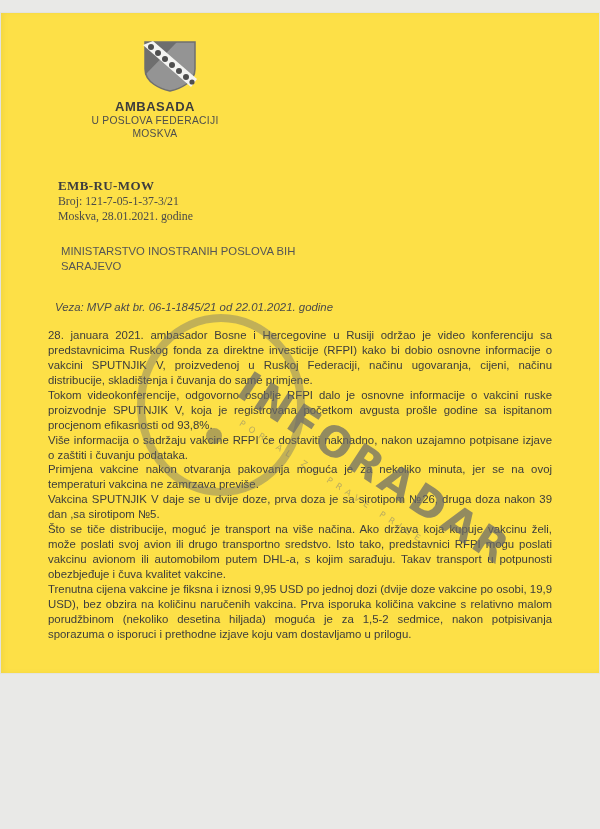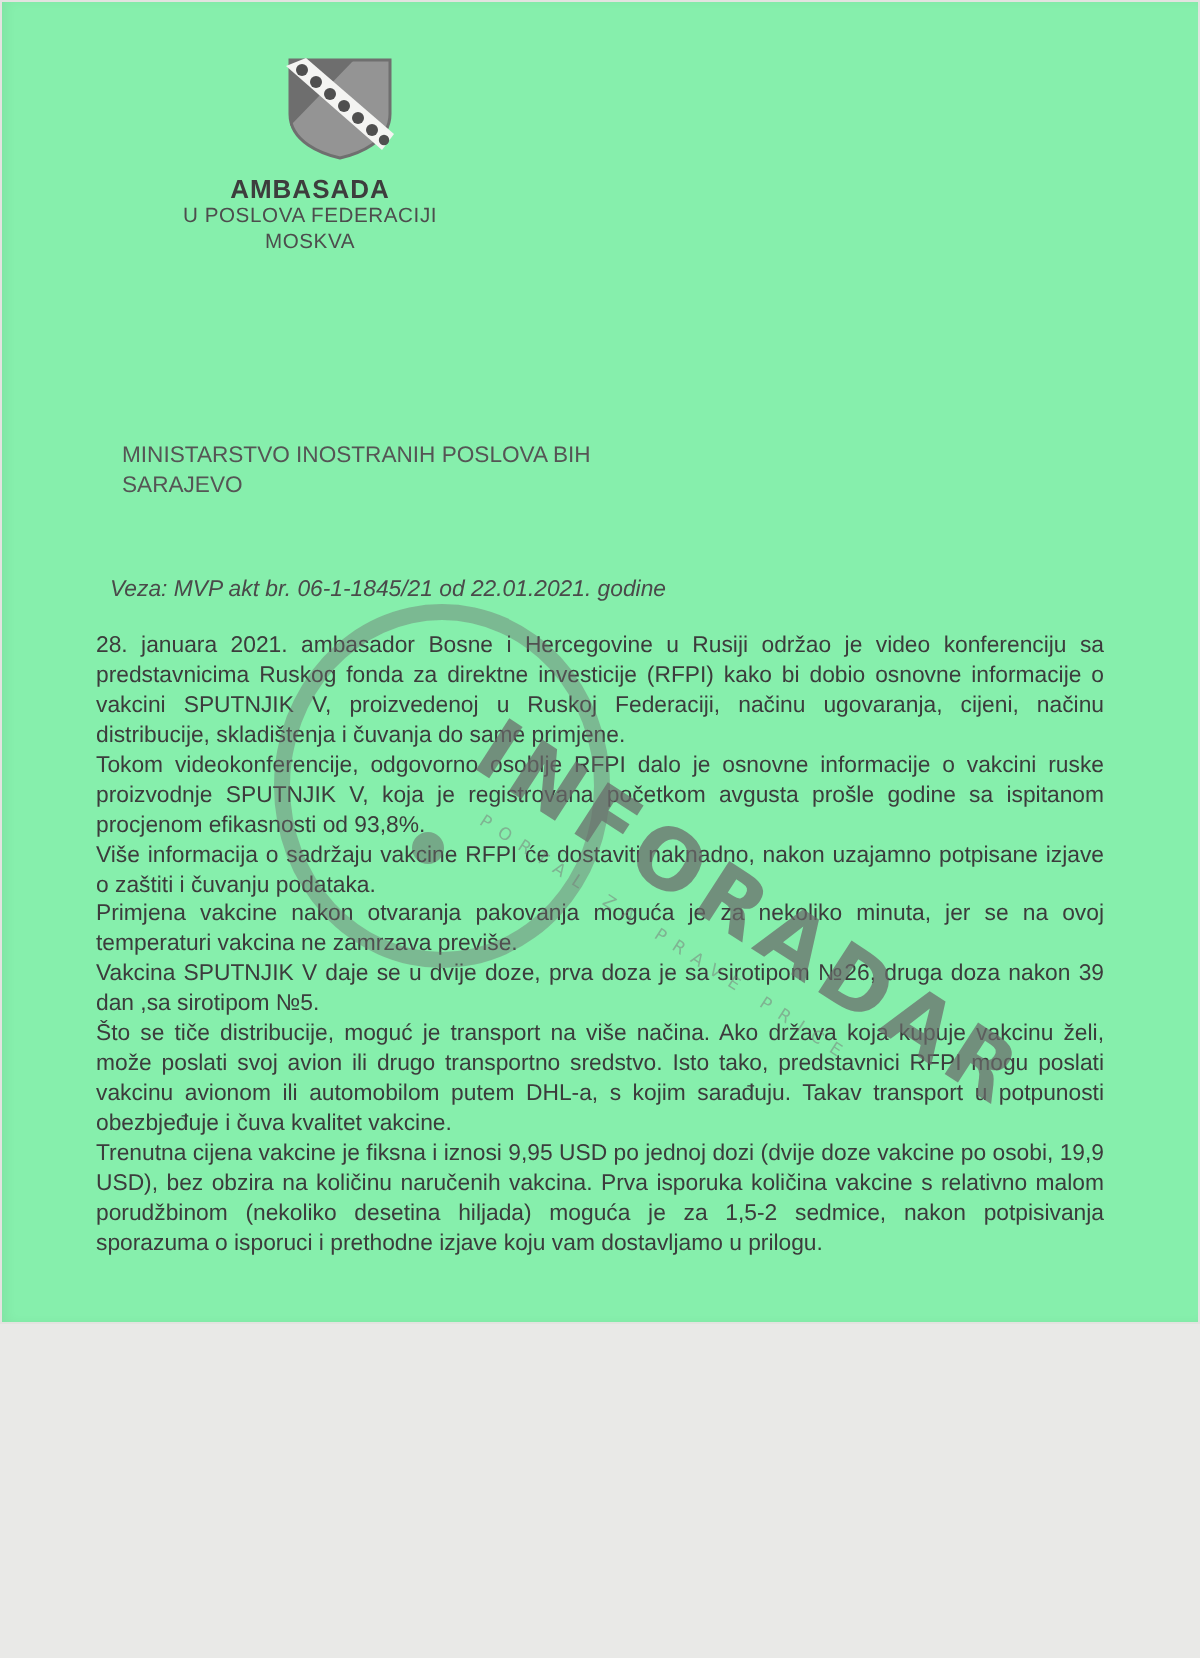--- a/index.html
+++ b/index.html
@@ -1,33 +1,33 @@
 <!DOCTYPE html>
 <html><head>
 <meta charset="utf-8">
 <style>
   html,body{margin:0;padding:0;background:#e9e9e7;}
   .page{
-    position:relative;width:600px;height:662px;margin:0 auto;
-    background:#86efac;overflow:hidden;
+    position:relative;width:600px;height:662px;margin:12px auto;
+    background:#fde047;overflow:hidden;
     box-shadow:inset 0 0 0 1px #e3e3e0, inset 3px 0 6px rgba(0,0,0,.05);
     font-family:"Liberation Sans",sans-serif;color:#3c3c3c;
   }
   .abs{position:absolute;}
   
   .crest{left:141px;top:27px;width:58px;height:54px;}
   .letterhead{left:55px;top:87px;width:200px;text-align:center;color:#474747;}
   .letterhead .org{font-size:13px;font-weight:bold;letter-spacing:.5px;color:#3d3d3d;}
   .letterhead .sub{font-size:10.3px;line-height:13.2px;letter-spacing:.3px;color:#4d4d4d;}
   
   .refblock{left:58px;top:166px;font-family:"Liberation Serif",serif;color:#4a4a4a;}
   .refblock .code{font-size:13px;font-weight:bold;letter-spacing:.4px;color:#3e3e3e;}
   .refblock .ln{font-size:11.8px;line-height:14.5px;}
   
-  .addressee{left:61px;top:221px;font-size:11.3px;line-height:14.5px;color:#555;}
+  .addressee{left:61px;top:232px;font-size:11.3px;line-height:14.5px;color:#555;}
   .subject{left:55px;top:262px;font-size:11.4px;color:#444;}
   .vezaline{left:55px;top:289px;font-size:11.4px;color:#4a4a4a;font-style:italic;}
   
   .body{left:48px;top:316px;width:504px;font-size:11.4px;line-height:14.93px;
         text-align:justify;color:#3c3c3c;z-index:1;}
   .body p{margin:0;}
   
   .wm-ring{left:137px;top:302px;width:152px;height:166px;border:8px solid rgba(110,110,110,.42);
            border-radius:50%;z-index:2;}
   .wm-dot{left:206px;top:416px;width:16px;height:16px;border-radius:50%;
@@ -64,20 +64,25 @@
       <circle cx="51" cy="43" r="2.6"></circle>
     </g>
   </svg>
 
   <div class="abs letterhead">
     <div class="org">AMBASADA</div>
     <div class="sub">U POSLOVA FEDERACIJI</div>
     <div class="sub">MOSKVA</div>
   </div>
 
+  <div class="abs refblock">
+    <div class="code">EMB-RU-MOW</div>
+    <div class="ln">Broj: 121-7-05-1-37-3/21</div>
+    <div class="ln">Moskva, 28.01.2021. godine</div>
+  </div>
 
   <div class="abs addressee">
     <div>MINISTARSTVO INOSTRANIH POSLOVA BIH</div>
     <div>SARAJEVO</div>
   </div>
 
   <div class="abs vezaline">Veza: MVP akt br. 06-1-1845/21 od 22.01.2021. godine</div>
 
   <div class="abs body">
     <p>28. januara 2021. ambasador Bosne i Hercegovine u Rusiji održao je video konferenciju sa predstavnicima Ruskog fonda za direktne investicije (RFPI) kako bi dobio osnovne informacije o vakcini SPUTNJIK V,  proizvedenoj u Ruskoj Federaciji, načinu ugovaranja, cijeni, načinu distribucije, skladištenja i čuvanja do same primjene.</p>

